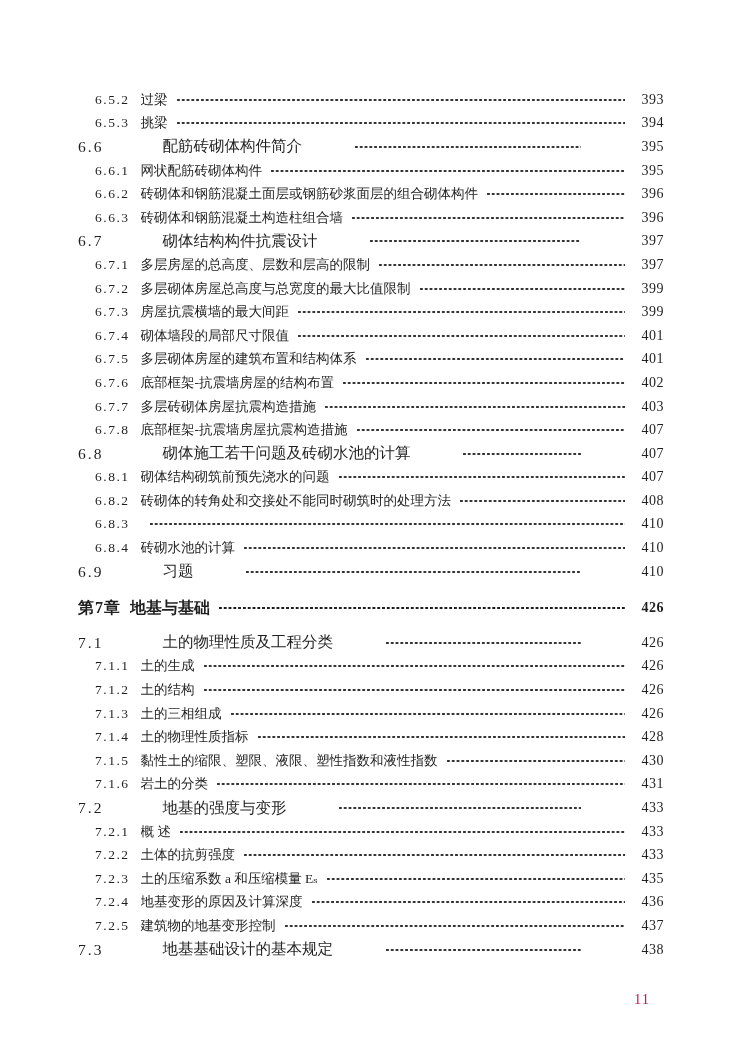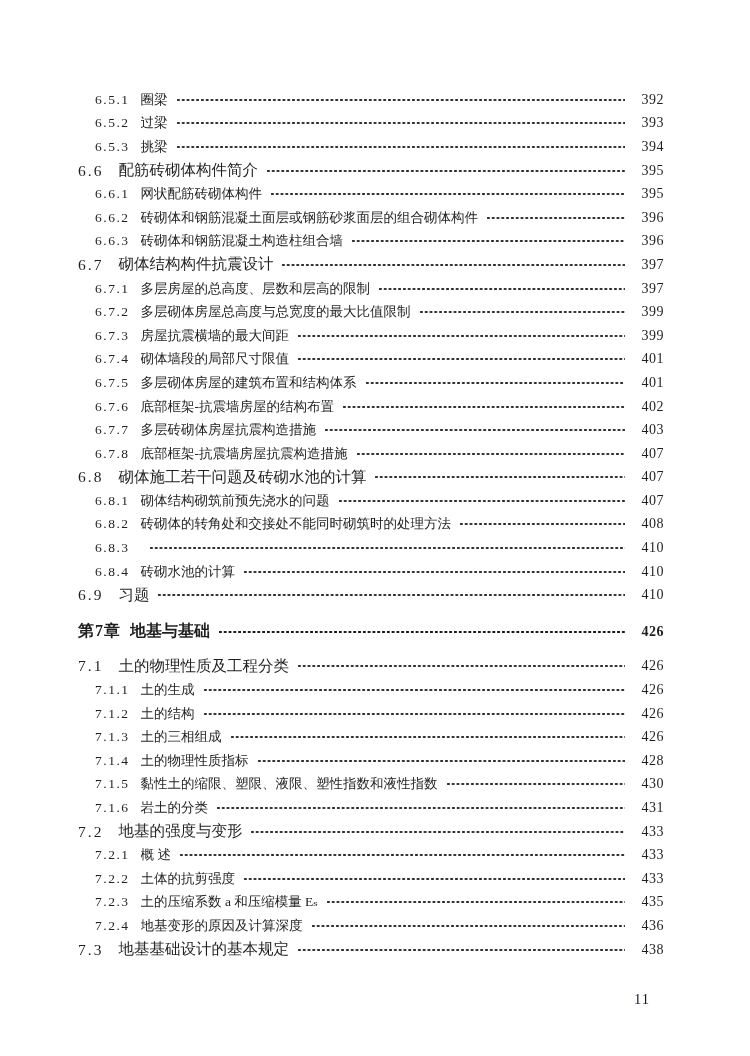--- a/index.html
+++ b/index.html
@@ -56,20 +56,21 @@
     letter-spacing: 0.5px;
     font-size: 14px;
   }
   
   .row.lvl2 {
     padding-left: 17px;
   }
   
   .row.lvl1 {
     font-size: 15.5px;
+    gap: 44px;
   }
   .row.lvl1 .num {
     letter-spacing: 2px;
     margin-right: 15px;
   }
   
   .row.lvl0 {
     font-size: 16px;
     font-weight: bold;
     margin-top: 13px;
@@ -80,36 +81,30 @@
     margin-right: 9px;
   }
   .row.lvl0 .dots {
     background-image: radial-gradient(circle, #1c1c1c 1.15px, transparent 1.5px);
   }
   .folio {
     position: absolute;
     right: 100px;
     bottom: 48px;
     font-size: 14.5px;
-    color: #0f172a;
+    color: #be185d;
     letter-spacing: 1px;
   }
 </style>
 </head>
 <body>
 
 <div class="page">
 
   <div class="toc">
-  <div class="row lvl2">
-    <span class="num">6.5.1</span>
-    <span class="title">圈梁</span>
-    <span class="dots"></span>
-    <span class="pg">392</span>
-  </div>
 
   <div class="row lvl2">
     <span class="num">6.5.2</span>
     <span class="title">过梁</span>
     <span class="dots"></span>
     <span class="pg">393</span>
   </div>
 
   <div class="row lvl2">
     <span class="num">6.5.3</span>
@@ -334,20 +329,26 @@
     <span class="pg">435</span>
   </div>
 
   <div class="row lvl2">
     <span class="num">7.2.4</span>
     <span class="title">地基变形的原因及计算深度</span>
     <span class="dots"></span>
     <span class="pg">436</span>
   </div>
 
+  <div class="row lvl2">
+    <span class="num">7.2.5</span>
+    <span class="title">建筑物的地基变形控制</span>
+    <span class="dots"></span>
+    <span class="pg">437</span>
+  </div>
 
   <div class="row lvl1">
     <span class="num">7.3</span>
     <span class="title">地基基础设计的基本规定</span>
     <span class="dots"></span>
     <span class="pg">438</span>
   </div>
 </div>
 
   <div class="folio">11</div>

